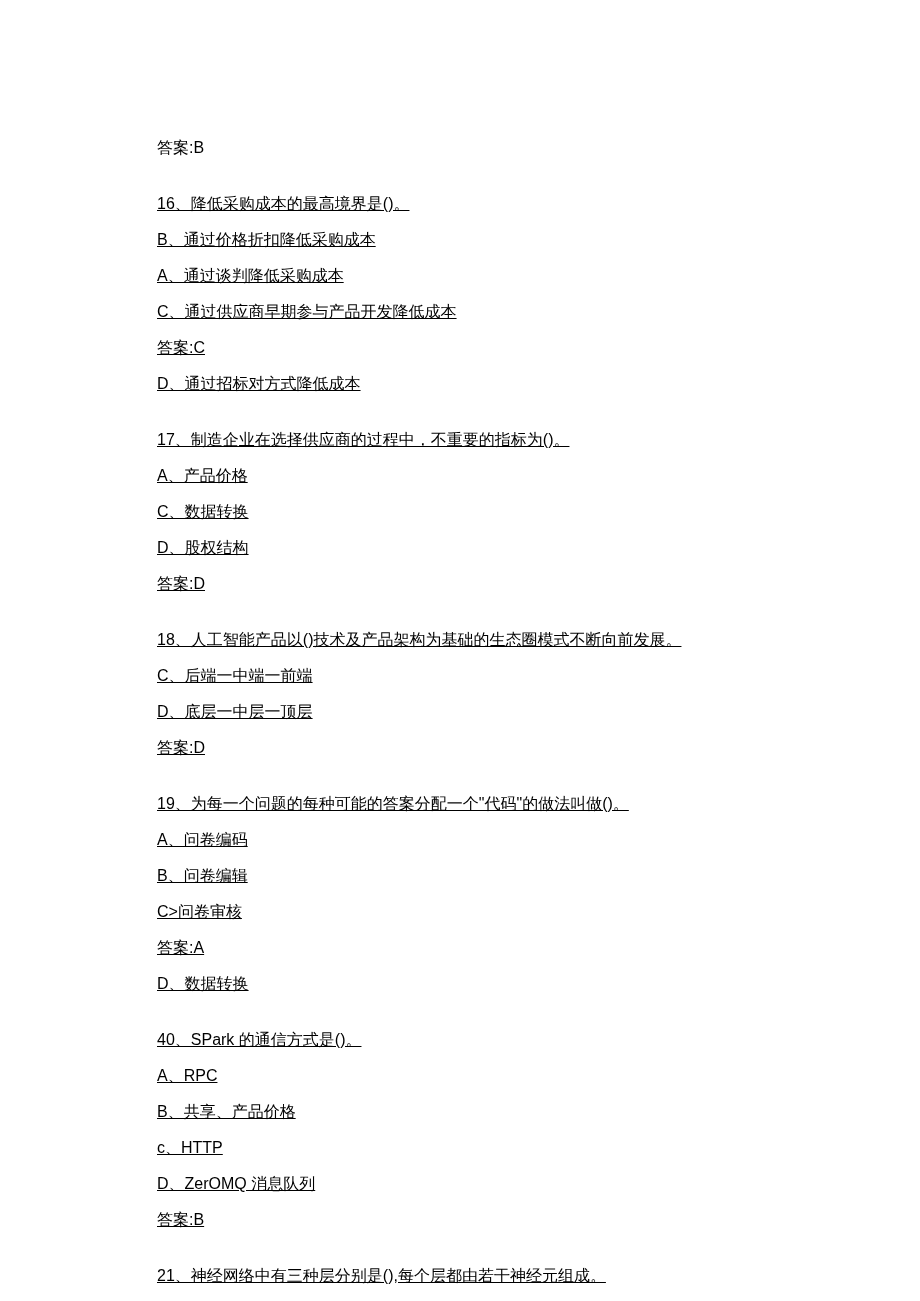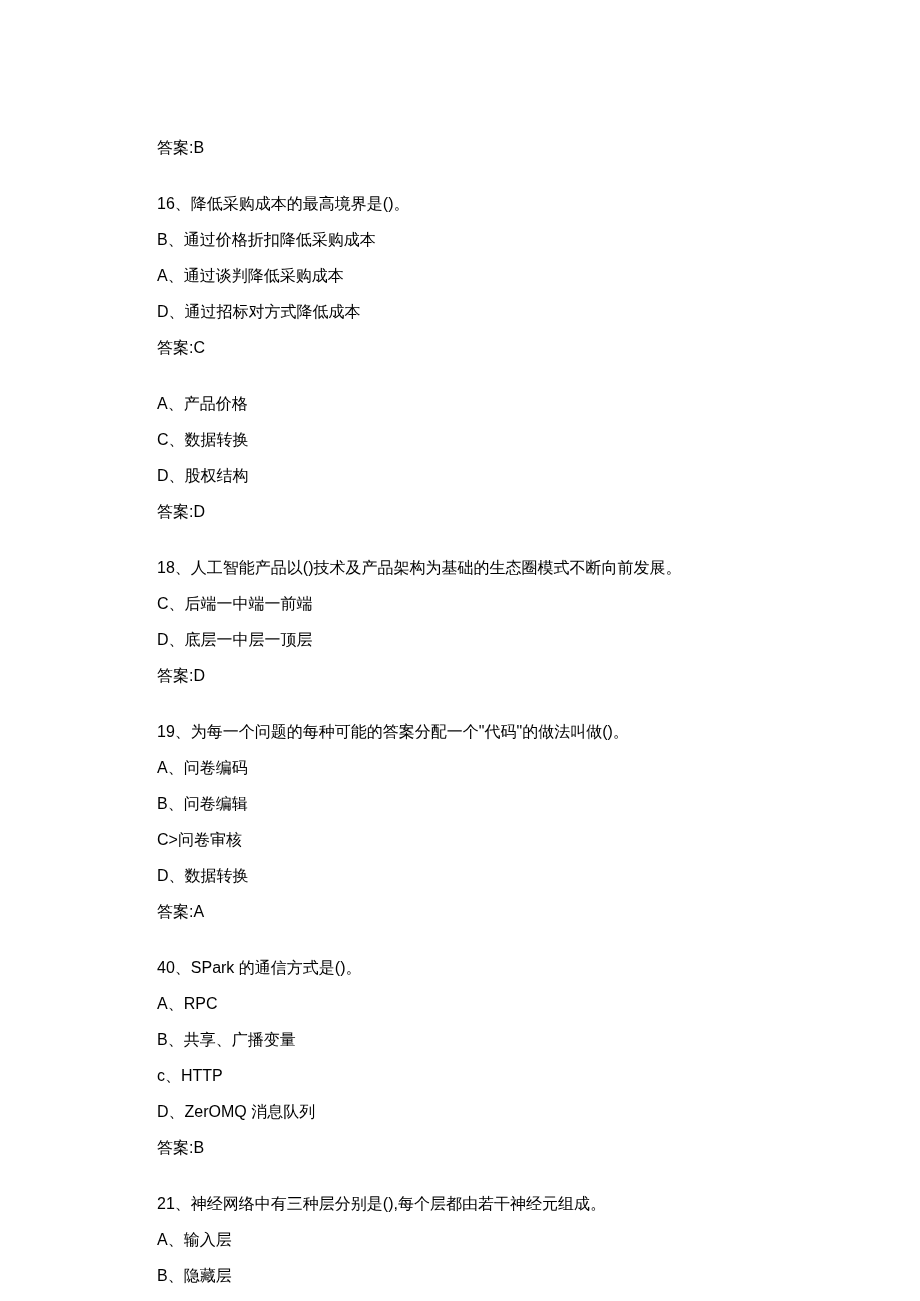--- a/index.html
+++ b/index.html
@@ -11,70 +11,73 @@
       background: #ffffff;
       font-family: "Microsoft YaHei", "SimSun", Arial, sans-serif;
       font-size: 16px;
       line-height: 1.75;
       color: #000000;
       width: 920px;
       padding: 110px 125px 100px 125px;
     }
     .question-block {
       margin-bottom: 28px;
+      text-decoration: underline;
     }
     .line {
       display: block;
     }
     .orphan-answer {
       margin-bottom: 28px;
     }
   </style>
 </head>
 <body>
 
 <div class="orphan-answer">
   <span class="line">答案:B</span>
 </div>
 
 <div class="question-block">
   <span class="line">16、降低采购成本的最高境界是()。</span>
   <span class="line">B、通过价格折扣降低采购成本</span>
   <span class="line">A、通过谈判降低采购成本</span>
+  <span class="line">C、通过供应商早期参与产品开发降低成本</span>
+  <span class="line">答案:C</span>
   <span class="line">D、通过招标对方式降低成本</span>
-  <span class="line">答案:C</span>
 </div>
 
 <div class="question-block">
+  <span class="line">17、制造企业在选择供应商的过程中，不重要的指标为()。</span>
   <span class="line">A、产品价格</span>
   <span class="line">C、数据转换</span>
   <span class="line">D、股权结构</span>
   <span class="line">答案:D</span>
 </div>
 
 <div class="question-block">
   <span class="line">18、人工智能产品以()技术及产品架构为基础的生态圈模式不断向前发展。</span>
   <span class="line">C、后端一中端一前端</span>
   <span class="line">D、底层一中层一顶层</span>
   <span class="line">答案:D</span>
 </div>
 
 <div class="question-block">
   <span class="line">19、为每一个问题的每种可能的答案分配一个"代码"的做法叫做()。</span>
   <span class="line">A、问卷编码</span>
   <span class="line">B、问卷编辑</span>
   <span class="line">C&gt;问卷审核</span>
+  <span class="line">答案:A</span>
   <span class="line">D、数据转换</span>
-  <span class="line">答案:A</span>
 </div>
 
 <div class="question-block">
   <span class="line">40、SPark 的通信方式是()。</span>
   <span class="line">A、RPC</span>
-  <span class="line">B、共享、广播变量</span>
+  <span class="line">B、共享、产品价格</span>
   <span class="line">c、HTTP</span>
   <span class="line">D、ZerOMQ 消息队列</span>
   <span class="line">答案:B</span>
 </div>
 
 <div class="question-block">
   <span class="line">21、神经网络中有三种层分别是(),每个层都由若干神经元组成。</span>
   <span class="line">A、输入层</span>
   <span class="line">B、隐藏层</span>
   <span class="line">C^输出层</span>

